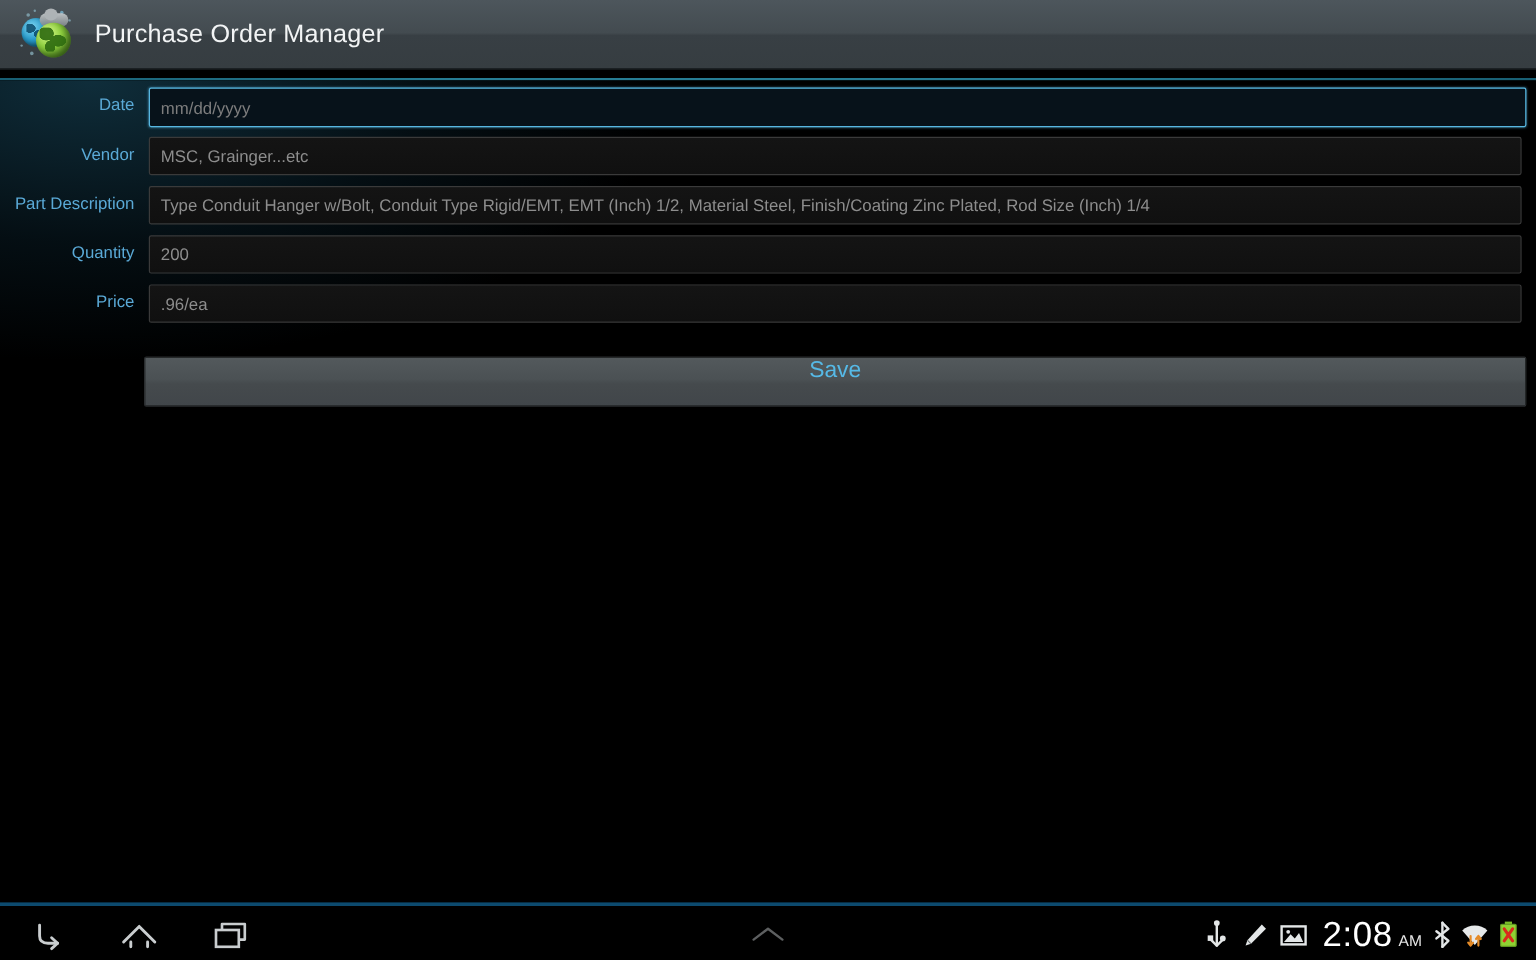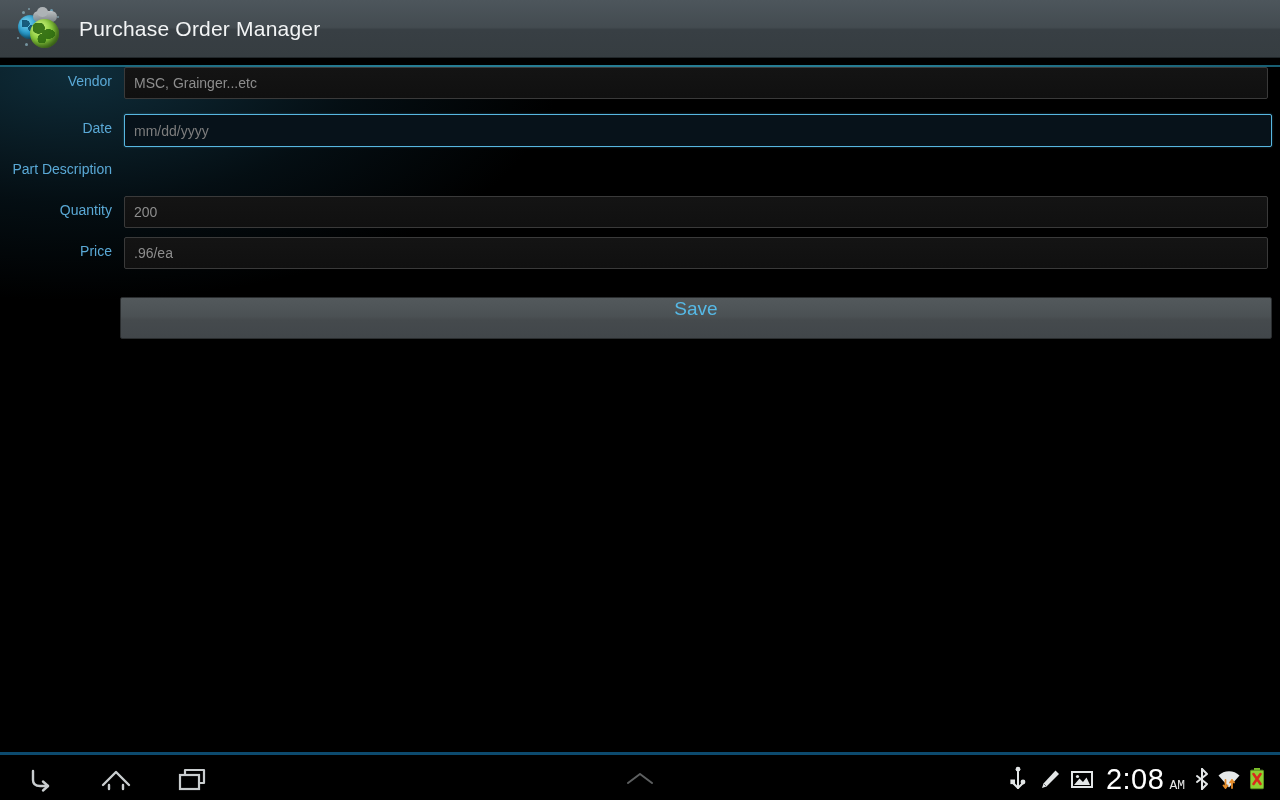--- a/index.html
+++ b/index.html
@@ -245,21 +245,21 @@
     align-items: center;
     justify-content: center;
   }
   #clock {
     display: flex;
     align-items: baseline;
     margin: 0 5px 0 8px;
     color: #ffffff;
   }
   #clock-time { font-size: 29px; letter-spacing: .5px; }
-  #clock-ampm { font-size: 13px; margin-left: 5px; color: #e6e6e6; font-family: Liberation Mono, monospace; }
+  #clock-ampm { font-size: 13px; margin-left: 5px; color: #e6e6e6; }
 </style>
 </head>
 <body>
 
 <div id="screen">
 
   <div id="titlebar">
     <div id="app-icon">
       <div class="speck s1"></div>
       <div class="speck s2"></div>
@@ -271,36 +271,39 @@
       <div class="speck s5"></div>
       <div class="speck s6"></div>
     </div>
     <div id="app-title">Purchase Order Manager</div>
   </div>
 
   <div id="accent-line"></div>
 
   <div id="content">
 
+    <div class="form-row" style="margin-top:6px;">
+      <div class="field-label">Date</div>
+      <div class="field-box focused">
+        <span class="field-text">mm/dd/yyyy</span>
+      </div>
+    </div>
+
     <div class="form-row">
       <div class="field-label">Vendor</div>
       <div class="field-box">
         <span class="field-text">MSC, Grainger...etc</span>
       </div>
     </div>
 
-    <div class="form-row" style="margin-top:6px;">
-      <div class="field-label">Date</div>
-      <div class="field-box focused">
-        <span class="field-text">mm/dd/yyyy</span>
-      </div>
-    </div>
-
     <div class="form-row">
       <div class="field-label">Part Description</div>
+      <div class="field-box">
+        <span class="field-text">Type  Conduit Hanger w/Bolt, Conduit Type  Rigid/EMT, EMT (Inch)  1/2, Material  Steel, Finish/Coating  Zinc Plated, Rod Size (Inch)  1/4</span>
+      </div>
     </div>
 
     <div class="form-row">
       <div class="field-label">Quantity</div>
       <div class="field-box">
         <span class="field-text">200</span>
       </div>
     </div>
 
     <div class="form-row">

